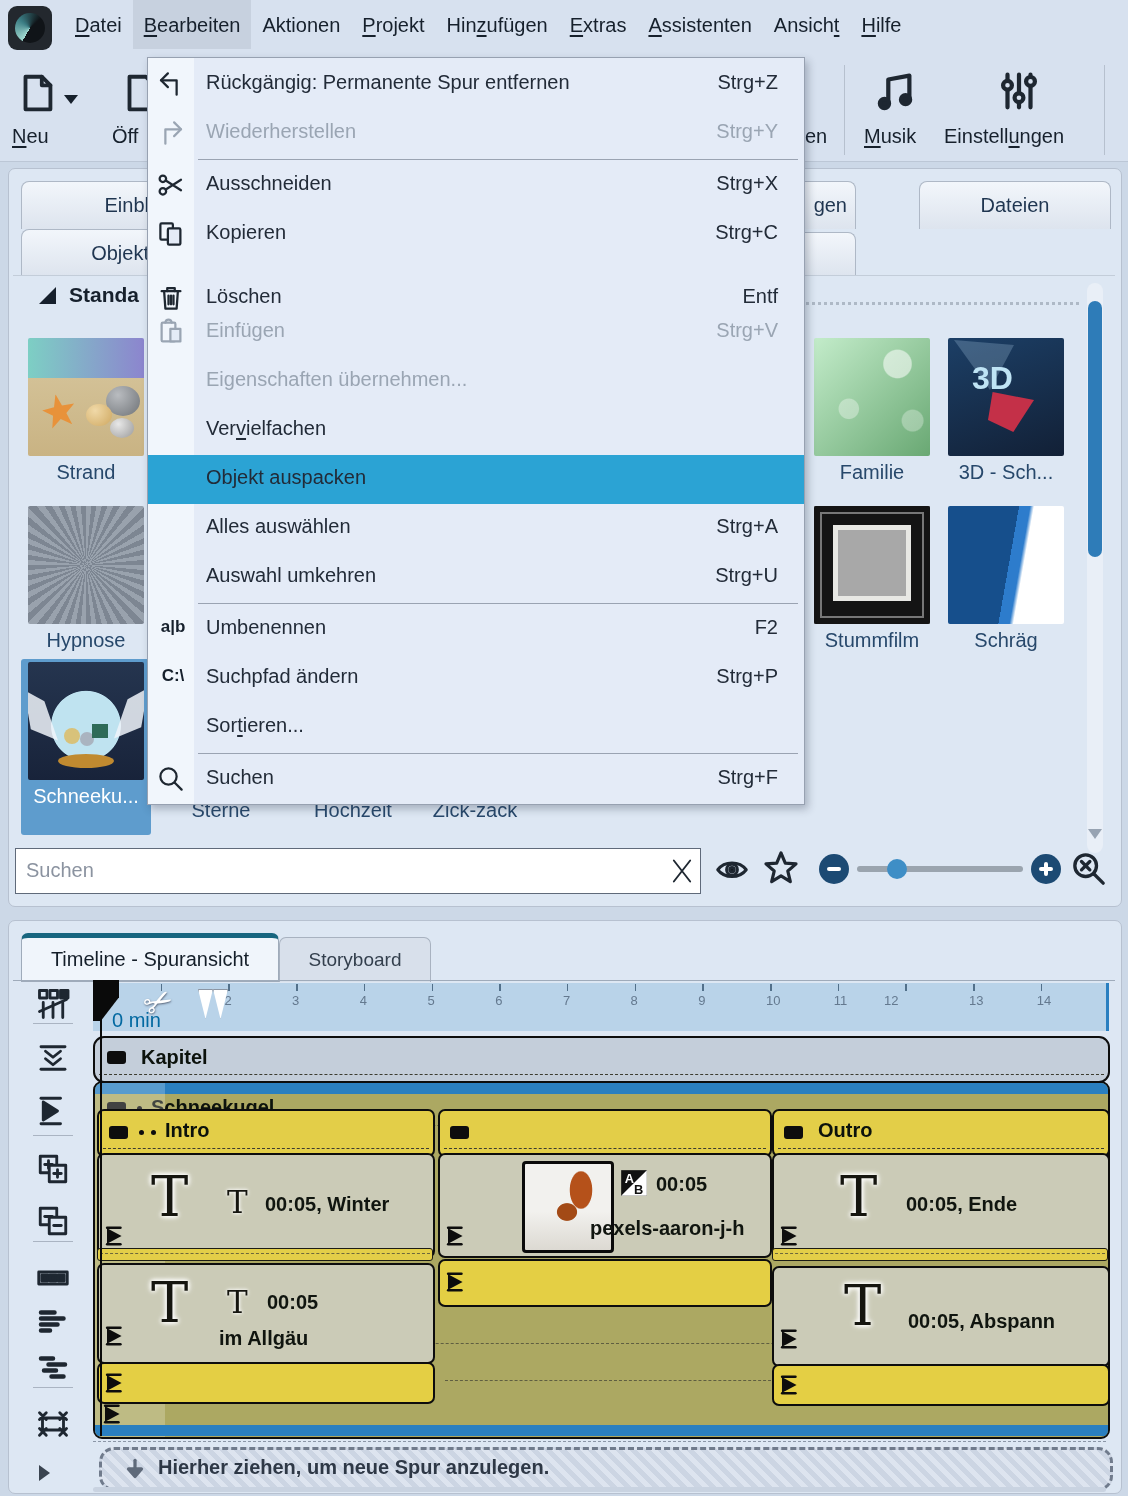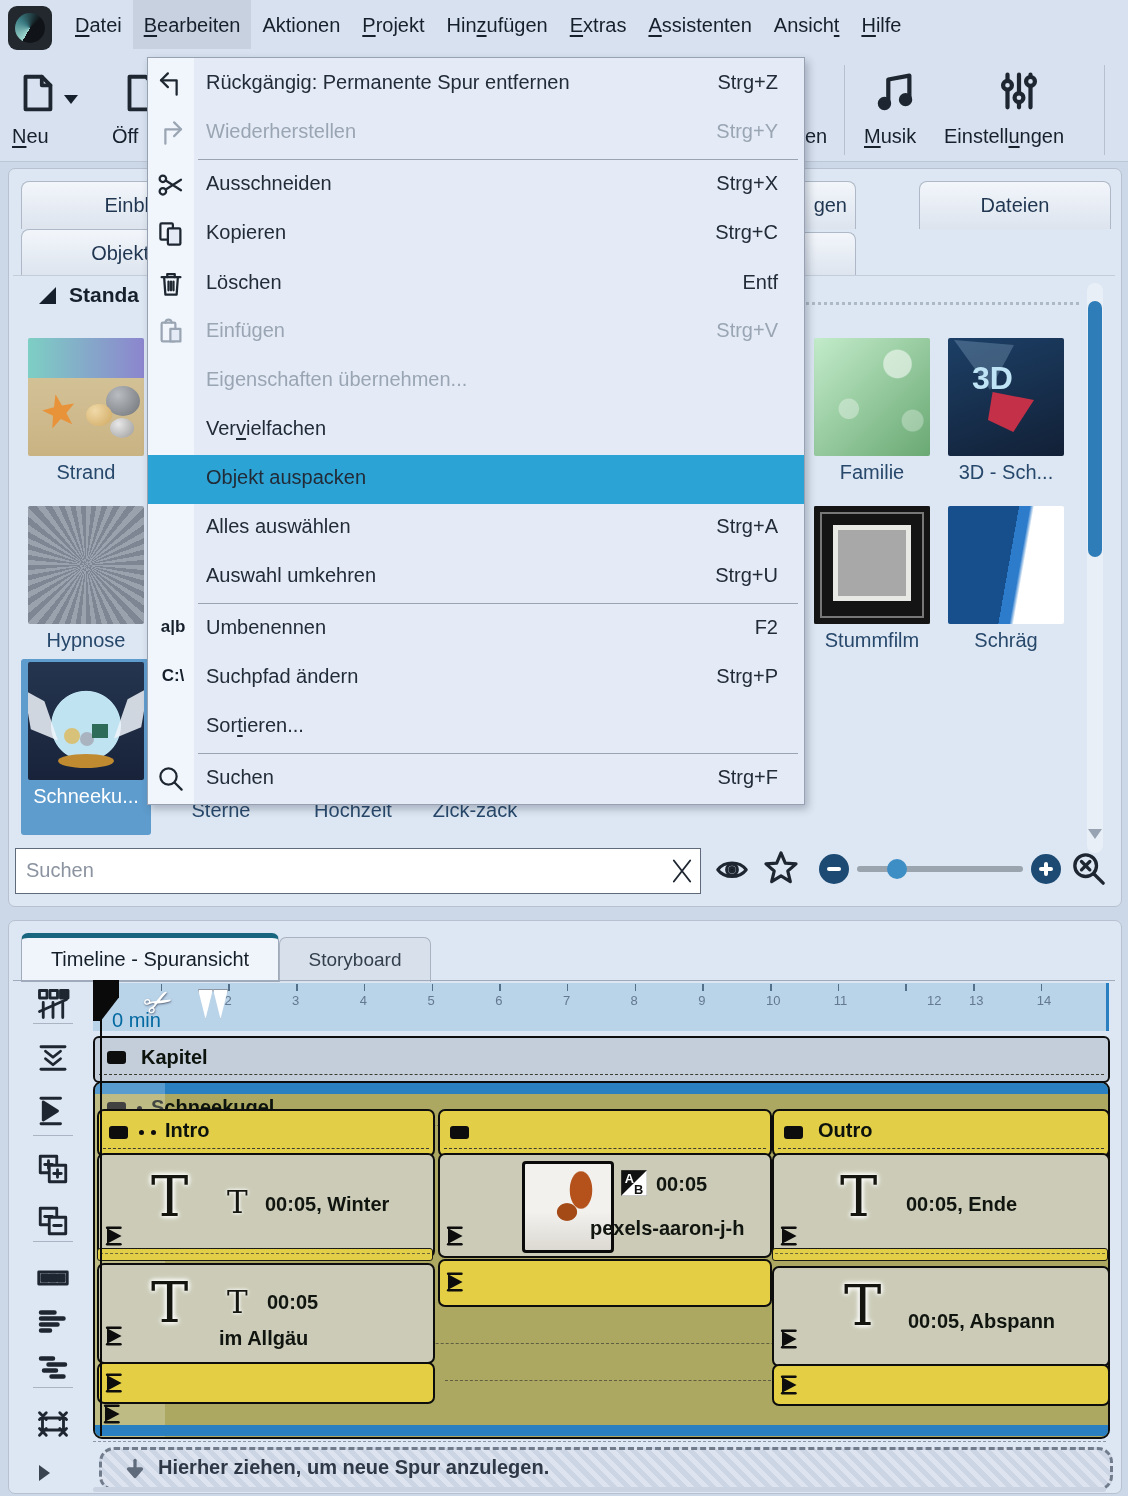--- a/index.html
+++ b/index.html
@@ -269,21 +269,21 @@
         <div class="sc">Strg+X</div>
       </div>
       <div class="mi" style="top: 152px;">
         <div class="icw"><svg width="30" height="30" viewBox="0 0 24 24" style="stroke:#1e2731;stroke-width:1.8;fill:none;stroke-linecap:round;stroke-linejoin:round;">
             <rect x="3.5" y="3.5" width="10" height="13" rx="1"></rect>
             <rect x="9.5" y="7.5" width="10" height="13" rx="1" fill="#e4ebf7"></rect>
           </svg></div>
         <div class="lbl">Kopieren</div>
         <div class="sc">Strg+C</div>
       </div>
-      <div class="mi" style="top: 202px; text-decoration: underline;">
+      <div class="mi" style="top: 216px; text-decoration: underline;">
         <div class="icw"><svg width="30" height="30" viewBox="0 0 24 24" style="stroke:#1e2731;stroke-width:1.8;fill:none;stroke-linecap:round;stroke-linejoin:round;">
             <path d="M4.5 6.5 H19.5"></path>
             <path d="M9 6.5 V4 h6 v2.5"></path>
             <path d="M6.5 6.5 7.5 20.5 h9 L17.5 6.5"></path>
             <path d="M10 10 v7 M12 10 v7 M14 10 v7"></path>
           </svg></div>
         <div class="lbl">Löschen</div>
         <div class="sc">Entf</div>
       </div>
       <div class="mi dis" style="top: 250px;">
@@ -420,31 +420,31 @@
         <div class="ruler-num" style="left: 131.4px;">2</div>
         <div class="ruler-num" style="left: 199.1px;">3</div>
         <div class="ruler-num" style="left: 266.8px;">4</div>
         <div class="ruler-num" style="left: 334.5px;">5</div>
         <div class="ruler-num" style="left: 402.2px;">6</div>
         <div class="ruler-num" style="left: 469.9px;">7</div>
         <div class="ruler-num" style="left: 537.6px;">8</div>
         <div class="ruler-num" style="left: 605.3px;">9</div>
         <div class="ruler-num" style="left: 673px;">10</div>
         <div class="ruler-num" style="left: 740.7px;">11</div>
-        <div class="ruler-num" style="left: 834px;">12</div>
+        <div class="ruler-num" style="left: 791px;">12</div>
         <div class="ruler-num" style="left: 876.1px;">13</div>
         <div class="ruler-num" style="left: 943.8px;">14</div>
       </div>
     <div class="abs" style="left:19px;top:26px;font-size:20px;color:#0369a1;">0 min</div>
   </div>
   <div class="abs" style="left:135px;top:61px;font-size:34px;color:#fff;transform:rotate(-28deg);text-shadow:0 1px 2px rgba(60,70,90,.8);">✂</div>
   <div class="pennant" style="left:189px;top:68px;"></div>
   <div class="pennant" style="left:204px;top:68px;"></div>
 
-  <div class="abs" style="left:84px;top:115px;width:1013px;height:43px;background:#c4ceda;border:2px solid #0d0d0d;border-radius:6px;">
+  <div class="abs" style="left:84px;top:115px;width:1013px;height:43px;background:#c4ceda;border:2px solid #0d0d0d;border-radius:11px;">
     <div class="minusbox" style="left:12px;top:13px;"></div>
     <div class="trklabel" style="left:46px;top:8px;">Kapitel</div>
     <div class="bar-dash"></div>
   </div>
 
   <div class="abs" style="left:84px;top:160px;width:1013px;height:354px;background:#aca862;border:2px solid #0d0d0d;border-radius:9px;overflow:hidden;">
     <div class="abs" style="left:0;top:0;width:100%;height:11px;background:#2a7fc0;"></div>
     <div class="minusbox" style="left:12px;top:19px;"></div>
     <div class="cdot" style="left:42px;top:23px;"></div>
     <div class="trklabel" style="left:56px;top:13px;">Schneekugel</div>

